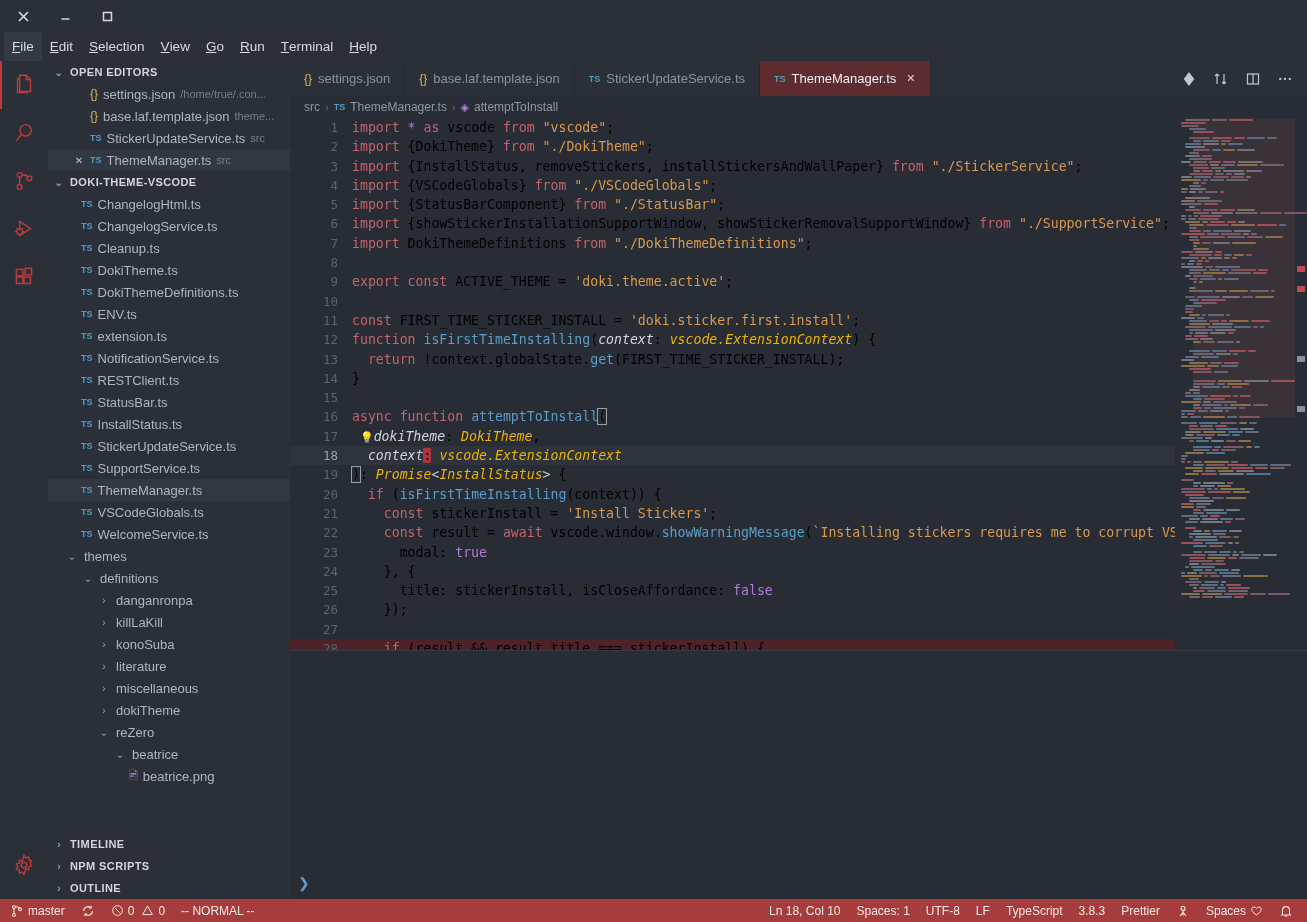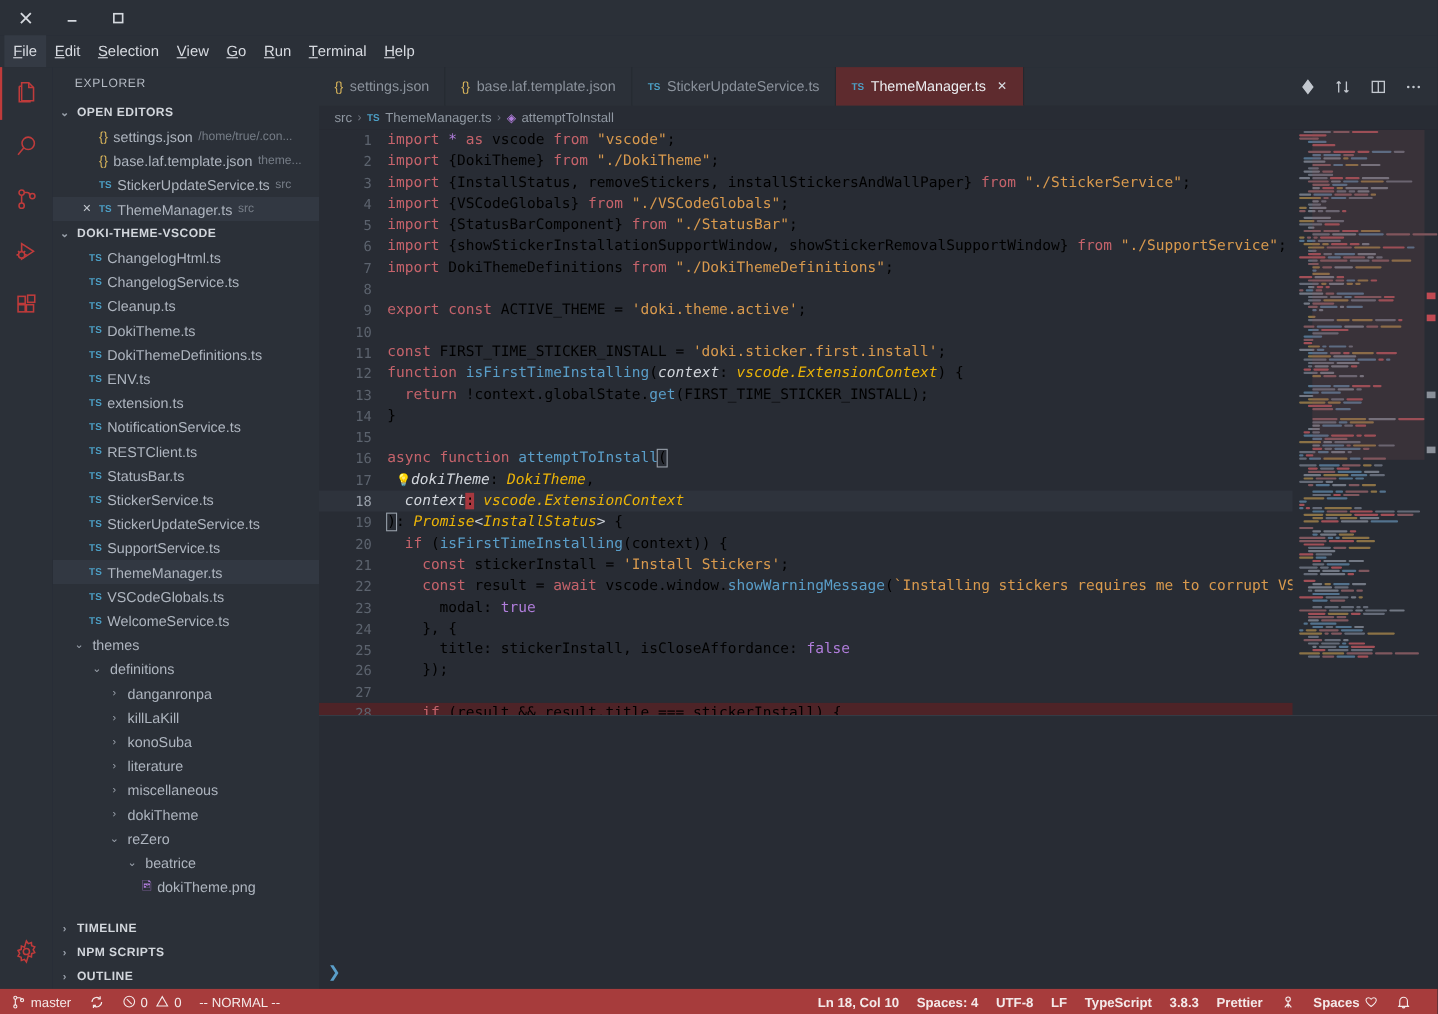--- a/index.html
+++ b/index.html
@@ -161,21 +161,21 @@
   #panel-body { position: absolute; top: 35px; left: 0; right: 0; bottom: 0; }
   #panel-prompt { position: absolute; left: 8px; bottom: 8px; color: #5a9ec9; font-size: 14px; }
 
   
   #statusbar {
     position: absolute; bottom: 0; left: 0; width: 1307px; height: 23px;
     background: #a73c3c; display: flex; align-items: center;
     color: #f4e9e9; font-size: 12px;
   }
   .sb-item { display: flex; align-items: center; gap: 4px; padding: 0 8px; height: 23px; cursor: pointer; white-space: nowrap; }
-  #sb-right { margin-left: auto; display: flex; align-items: center; padding-right: 16px; font-weight: bold; }
+  #sb-right { margin-left: auto; display: flex; align-items: center; padding-right: 6px; }
   .sb-item svg { display: block; }
 </style>
 </head>
 <body>
 
 <div id="titlebar">
   <div id="win-controls">
     <div class="wc">
       <svg width="13" height="13" viewBox="0 0 13 13">
           <path d="M2 2 L11 11 M11 2 L2 11" stroke="#d5d9df" stroke-width="1.7" fill="none"></path>
@@ -246,21 +246,20 @@
     <div class="act">
       <svg width="26" height="26" viewBox="0 0 24 24" fill="none" stroke="#bf3b3b" stroke-width="1.3">
         <circle cx="12" cy="12" r="2.6"></circle>
         <path d="M12 3.2 l1.6 2.2 2.6-0.9 0.2 2.7 2.6 0.9-1.3 2.4 1.3 2.4-2.6 0.9-0.2 2.7-2.6-0.9L12 20.8 l-1.6-2.2-2.6 0.9-0.2-2.7-2.6-0.9 1.3-2.4-1.3-2.4 2.6-0.9 0.2-2.7 2.6 0.9z"></path>
       </svg>
     </div>
   </div>
 </div>
 
 <div id="sidebar">
-  <div id="sb-title">EXPLORER</div>
 
   <div class="sec-header">
     <span class="chev">⌄</span>
     <span>OPEN EDITORS</span>
   </div>
   <div id="openeditors-list">
       <div class="row">
         <span style="width:20px"></span>
         <span style="width:12px"></span>
         <span class="jicon">{}</span>
@@ -341,21 +340,21 @@
         <span>RESTClient.ts</span>
       </div>
       <div class="row">
         <span style="display:inline-block;width:28px"></span>
         <span class="ticon">TS</span>
         <span>StatusBar.ts</span>
       </div>
       <div class="row">
         <span style="display:inline-block;width:28px"></span>
         <span class="ticon">TS</span>
-        <span>StickerService.ts</span>
+        <span>InstallStatus.ts</span>
       </div>
       <div class="row">
         <span style="display:inline-block;width:28px"></span>
         <span class="ticon">TS</span>
         <span>StickerUpdateService.ts</span>
       </div>
       <div class="row">
         <span style="display:inline-block;width:28px"></span>
         <span class="ticon">TS</span>
         <span>SupportService.ts</span>
@@ -421,21 +420,21 @@
         <span>reZero</span>
       </div>
       <div class="row">
         <span style="display:inline-block;width:60px"></span>
         <span class="chev">⌄</span>
         <span>beatrice</span>
       </div>
       <div class="row">
         <span style="display:inline-block;width:76px"></span>
         <span style="color:#b07ddb;font-size:11px">🖻</span>
-        <span>dokiTheme.png</span>
+        <span>beatrice.png</span>
       </div>
     </div>
 
   <div id="sb-bottom">
       <div class="sb-foot">
         <span class="chev">›</span>
         <span>TIMELINE</span>
       </div>
       <div class="sb-foot">
         <span class="chev">›</span>
@@ -1370,21 +1369,21 @@
   </div>
   <div class="sb-item">
     <span>-- NORMAL --</span>
   </div>
 
   <div id="sb-right">
     <div class="sb-item">
         <span>Ln 18, Col 10</span>
       </div>
     <div class="sb-item">
-        <span>Spaces: 4</span>
+        <span>Spaces: 1</span>
       </div>
     <div class="sb-item">
         <span>UTF-8</span>
       </div>
     <div class="sb-item">
         <span>LF</span>
       </div>
     <div class="sb-item">
         <span>TypeScript</span>
       </div>

